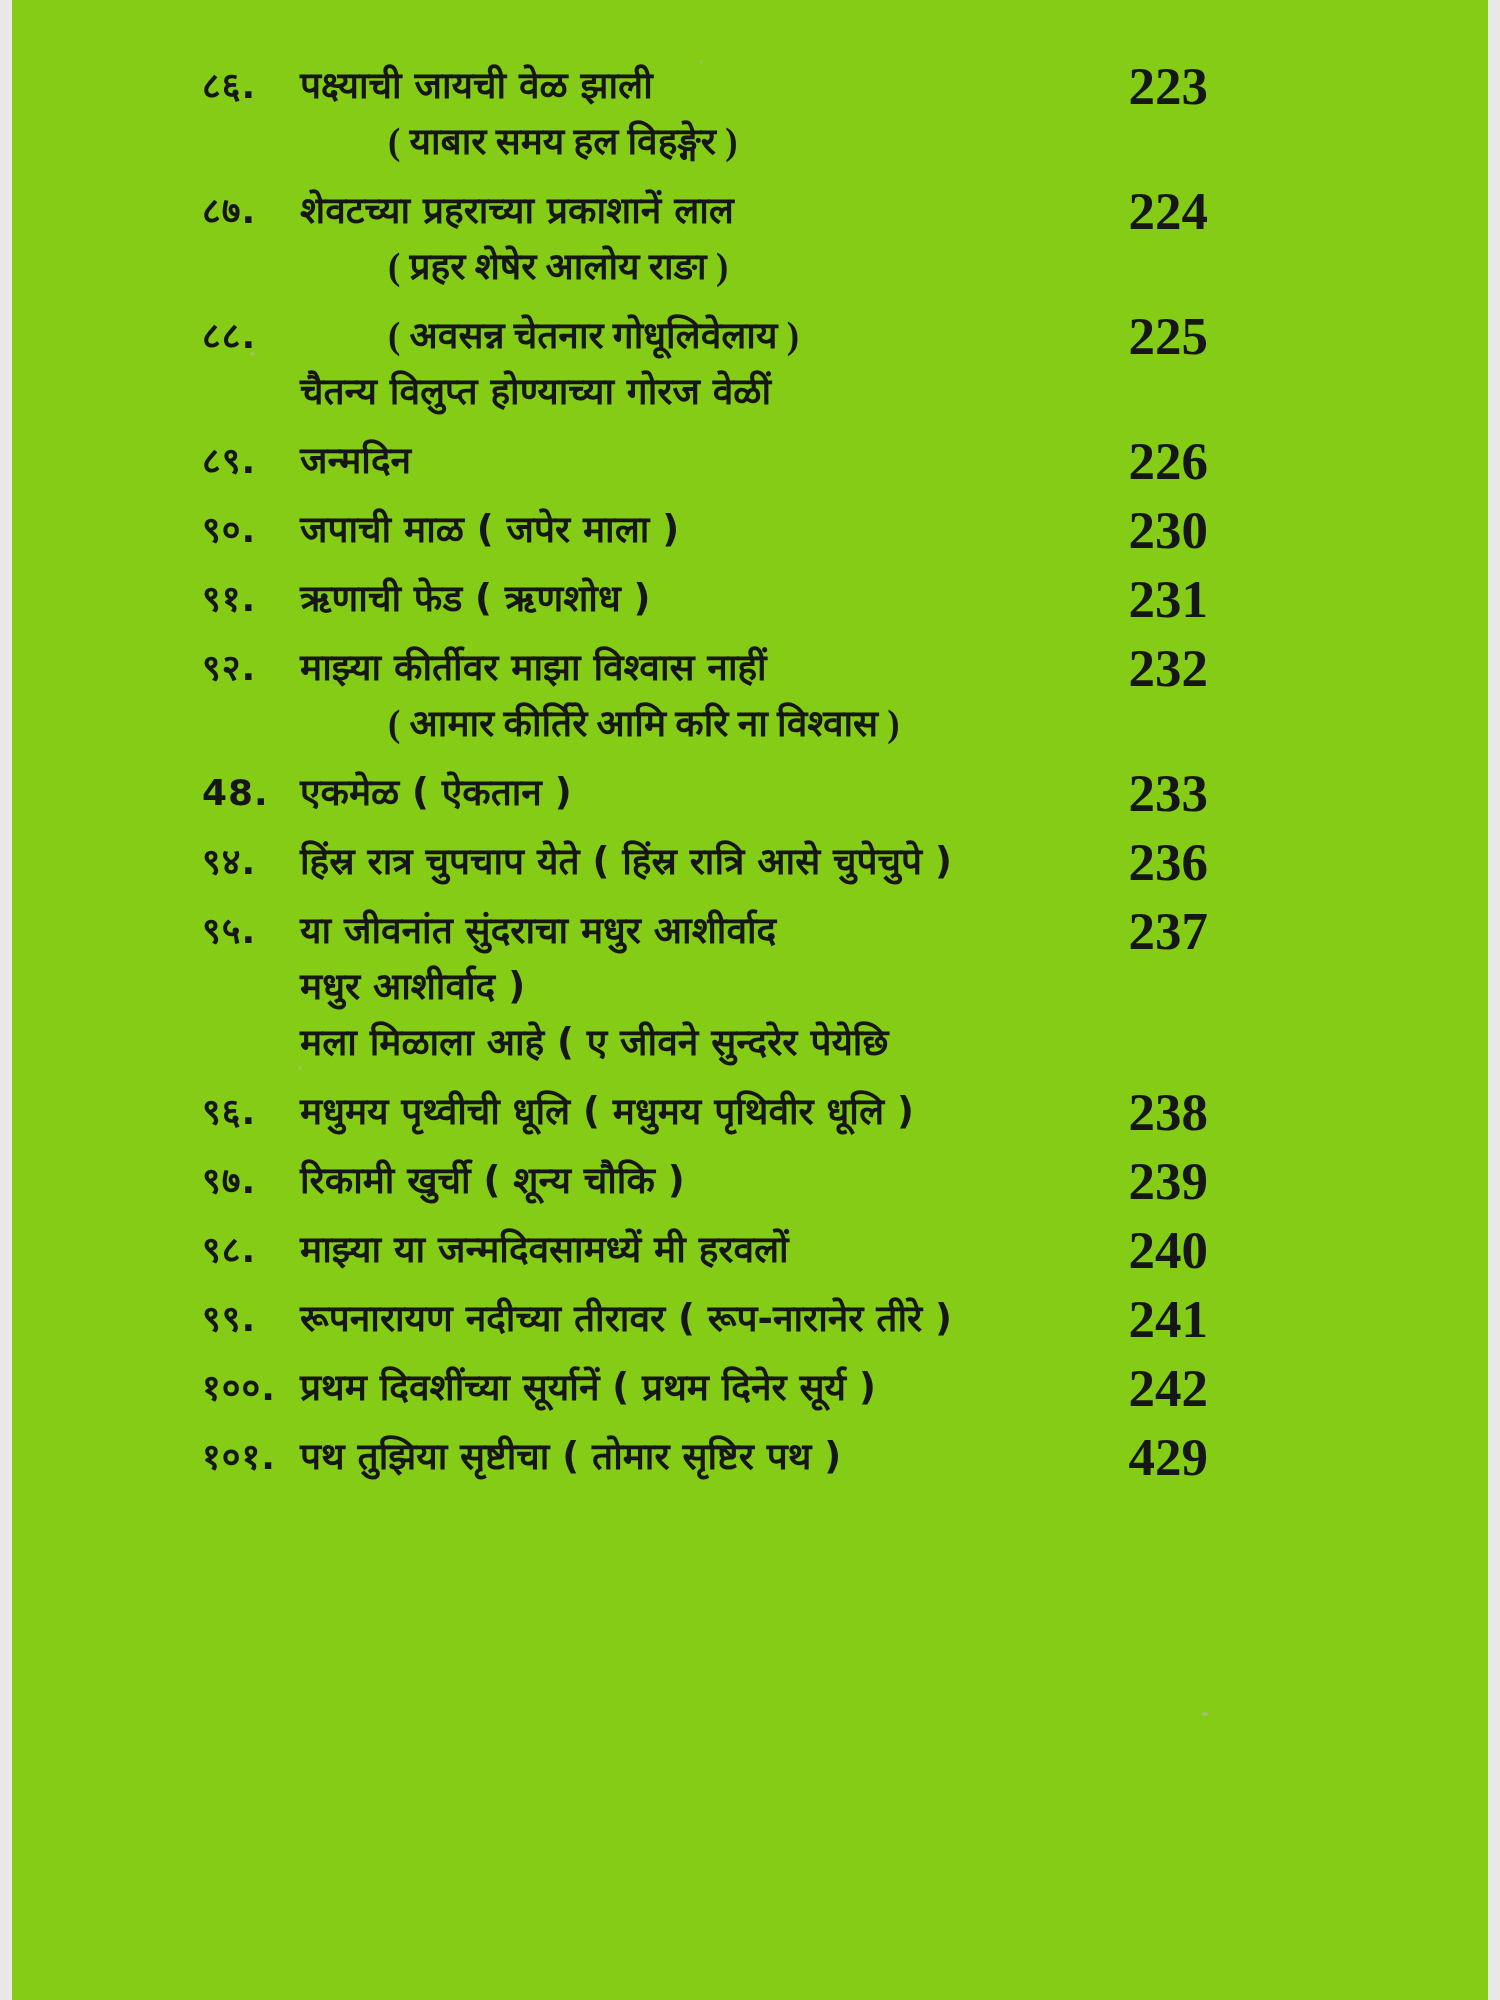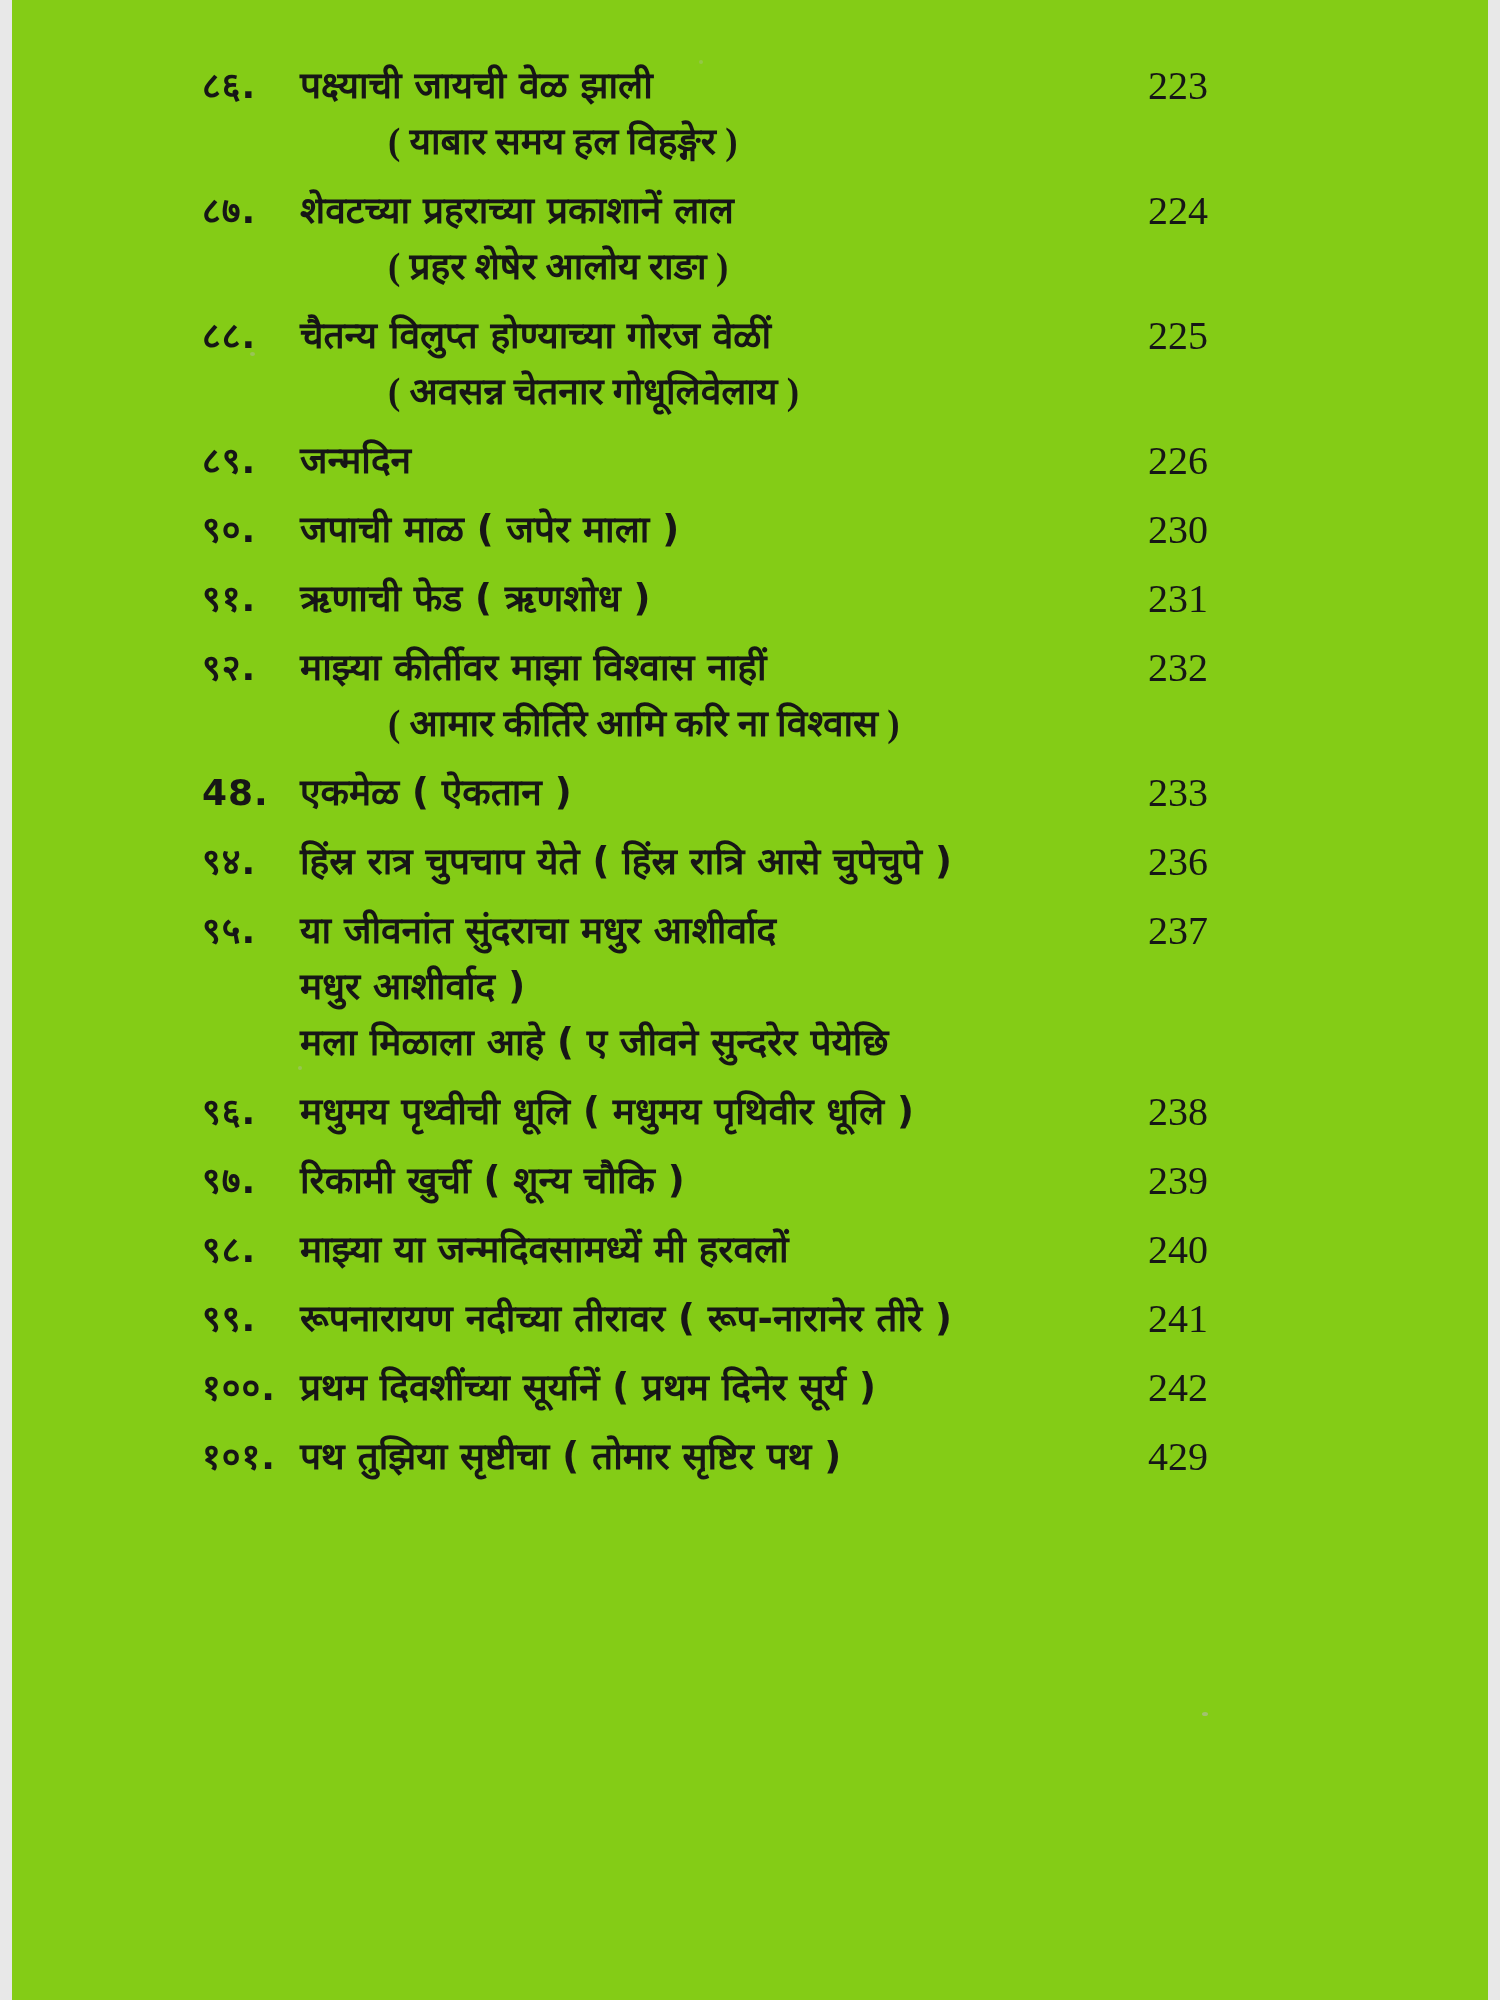--- a/index.html
+++ b/index.html
@@ -46,23 +46,23 @@
     white-space: nowrap;
   }
   .line.indent {
     padding-left: 88px;
     font-family: Liberation Serif, serif;
   }
   .pagenum {
     flex: 0 0 95px;
     text-align: right;
     font-family: "Liberation Serif", "DejaVu Serif", serif;
-    font-size: 40px;
+    font-size: 53px;
     line-height: 56px;
-    font-weight: 400;
+    font-weight: 700;
   }
   .artifact {
     position: absolute;
     background: #b9b9b9;
     border-radius: 50%;
   }
   .artifact.a1 { left: 1190px; top: 1712px; width: 6px; height: 4px; opacity: .55; }
   .artifact.a2 { left: 238px;  top: 352px;  width: 5px; height: 4px; opacity: .4; }
   .artifact.a3 { left: 286px;  top: 1066px; width: 4px; height: 4px; opacity: .35; }
   .artifact.a4 { left: 687px;  top: 60px;   width: 4px; height: 4px; opacity: .3; }
@@ -86,22 +86,22 @@
     <div class="lines">
           <div class="line">शेवटच्या प्रहराच्या प्रकाशानें लाल</div>
           <div class="line indent">( प्रहर शेषेर आलोय राङा )</div>
         </div>
     <div class="pagenum">224</div>
   </div>
 
   <div class="entry">
     <div class="num">८८.</div>
     <div class="lines">
+          <div class="line indent">( अवसन्न चेतनार गोधूलिवेलाय )</div>
           <div class="line">चैतन्य विलुप्त होण्याच्या गोरज वेळीं</div>
-          <div class="line indent">( अवसन्न चेतनार गोधूलिवेलाय )</div>
         </div>
     <div class="pagenum">225</div>
   </div>
 
   <div class="entry">
     <div class="num">८९.</div>
     <div class="lines">
           <div class="line">जन्मदिन</div>
         </div>
     <div class="pagenum">226</div>

